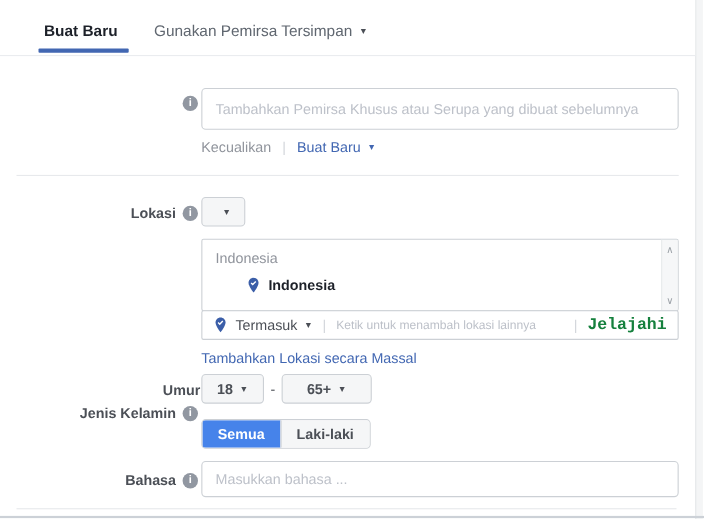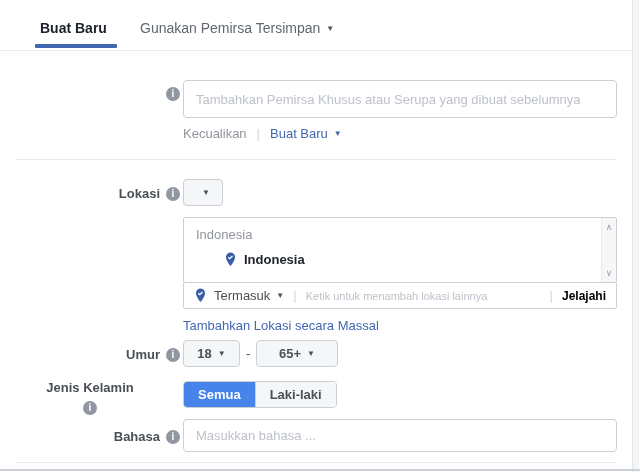--- a/index.html
+++ b/index.html
@@ -89,41 +89,41 @@
   .scroll-chevron.down { bottom:4px; }
   
   .include-bar {
     position:absolute; left:183px; top:282px; width:434px; height:27px;
     border:1px solid #ccd0d5; background:#fff; border-radius:2px;
     display:flex; align-items:center; padding:0 10px; gap:7px;
   }
   .include-label { color:#4b4f56; font-size:13px; cursor:pointer; }
   .include-input { flex:1; border:none; outline:none; font-family:"Liberation Sans", sans-serif; font-size:11px; color:#1d2129; min-width:0; }
   .include-input::placeholder { color:#bdc1c9; opacity:1; }
-  .browse-label { font-weight:bold; color:#000000; font-size:12px; cursor:pointer; }
+  .browse-label { font-weight:bold; color:#15803d; font-size:15px; cursor:pointer;font-family:Liberation Mono, monospace; }
   .bulk-link { position:absolute; left:183px; top:318px; font-size:13px; }
   
   .pin-icon { width:13px; height:15px; flex:0 0 auto; display:inline-block; }
   
   .segmented {
     position:absolute; left:183px; top:381px; height:27px;
     display:inline-flex; border-radius:4px; overflow:hidden; border:1px solid #ccd0d5;
   }
   .segment {
     display:inline-flex; align-items:center; justify-content:center;
     padding:0 14px; font-weight:bold; font-size:13px; color:#4b4f56;
     background:#f5f6f7; border-left:1px solid #ccd0d5; cursor:pointer; height:100%;
   }
   .segment:first-child { border-left:none; }
   .segment.selected { background:#4683ea; color:#ffffff; border-color:#4683ea; }
   
   #label-custom-audience { top:87px; }
   #label-location { top:186px; }
-  #label-age { top:347px; }
-  #label-gender { top:380px;flex-direction:column; }
+  #label-age { top:347px;margin-left:22px; }
+  #label-gender { top:368px; }
   #label-language { top:429px; }
 </style>
 </head>
 <body>
 
 <div class="scroll-strip"></div>
 
 <div class="tabs">
   <div class="tab-active">Buat Baru</div>
   <div class="tab-underline"></div>

